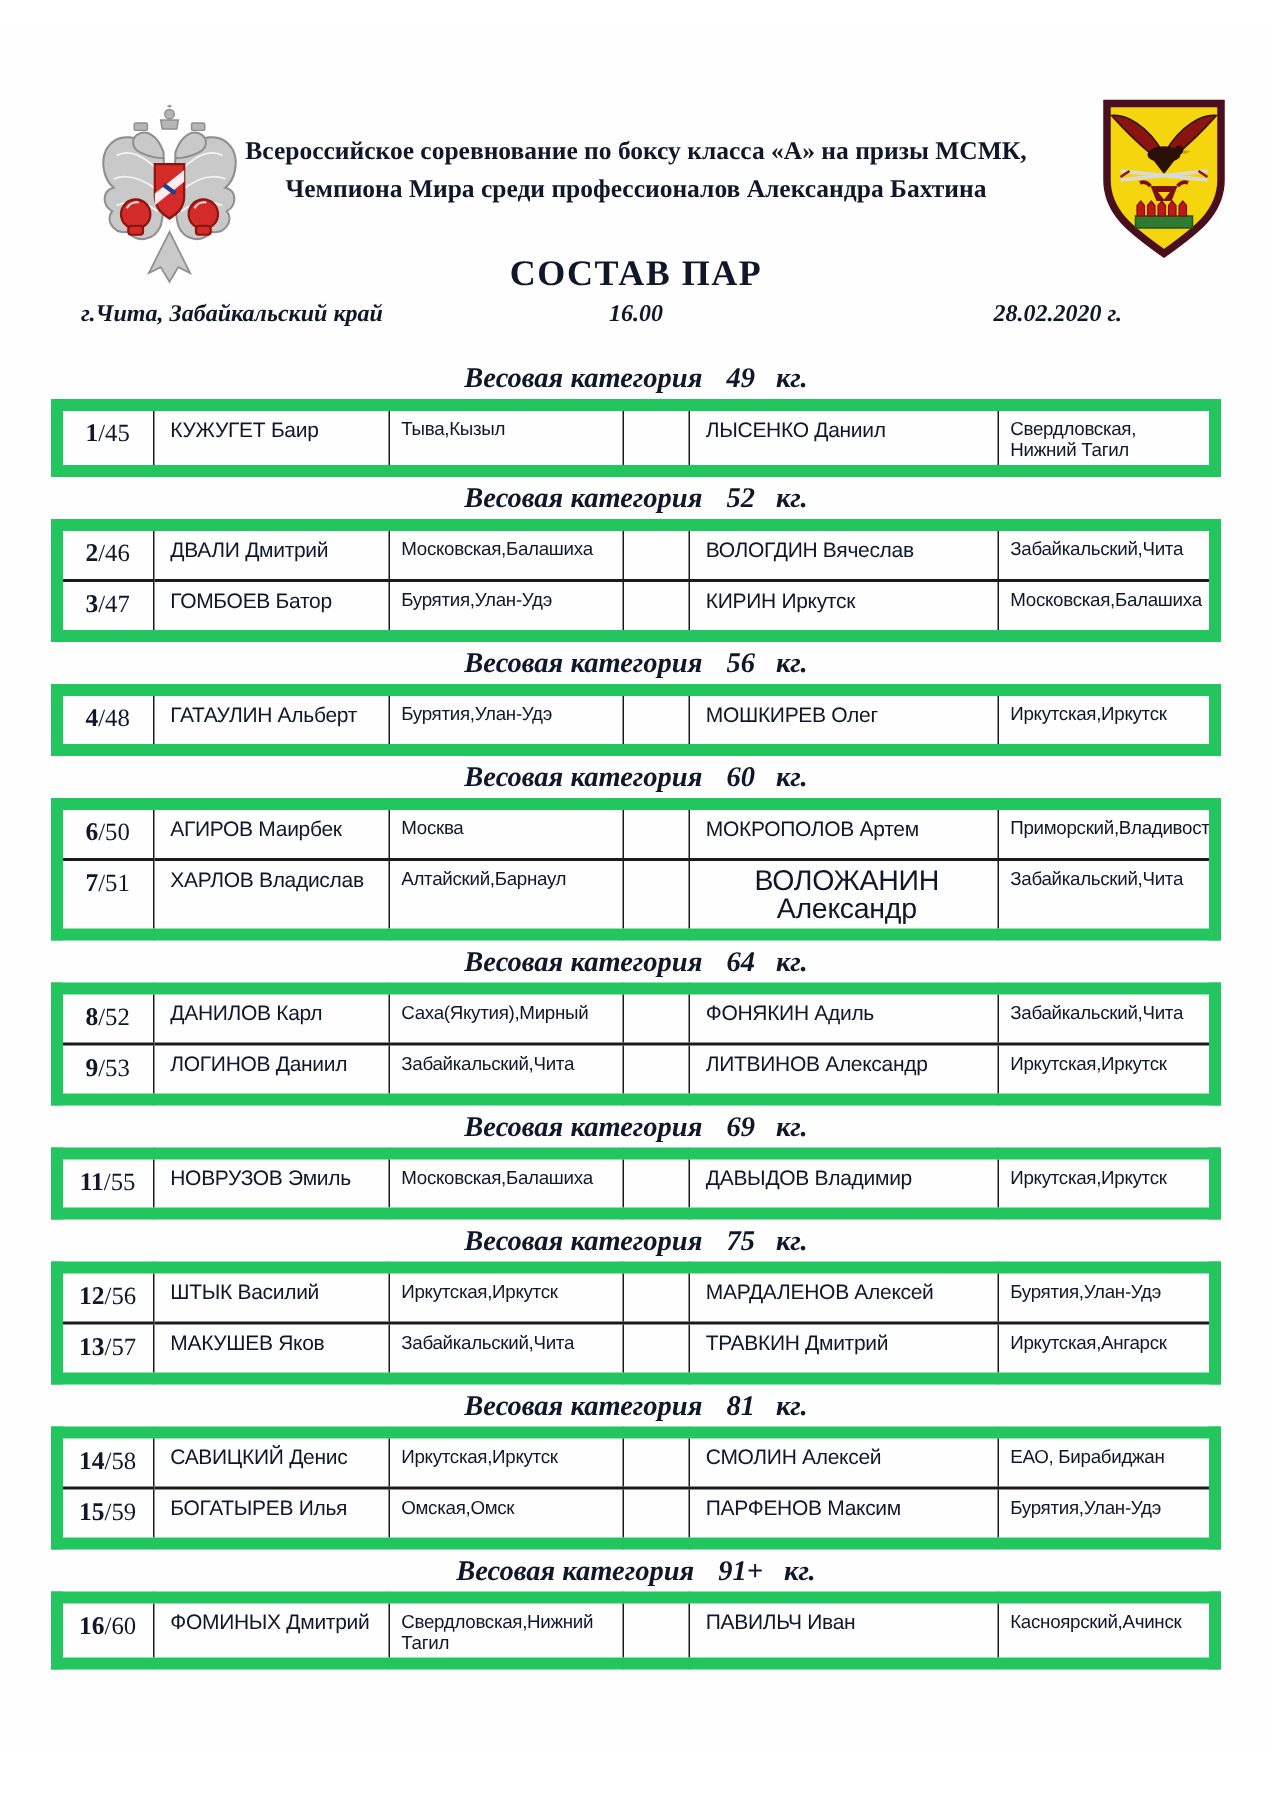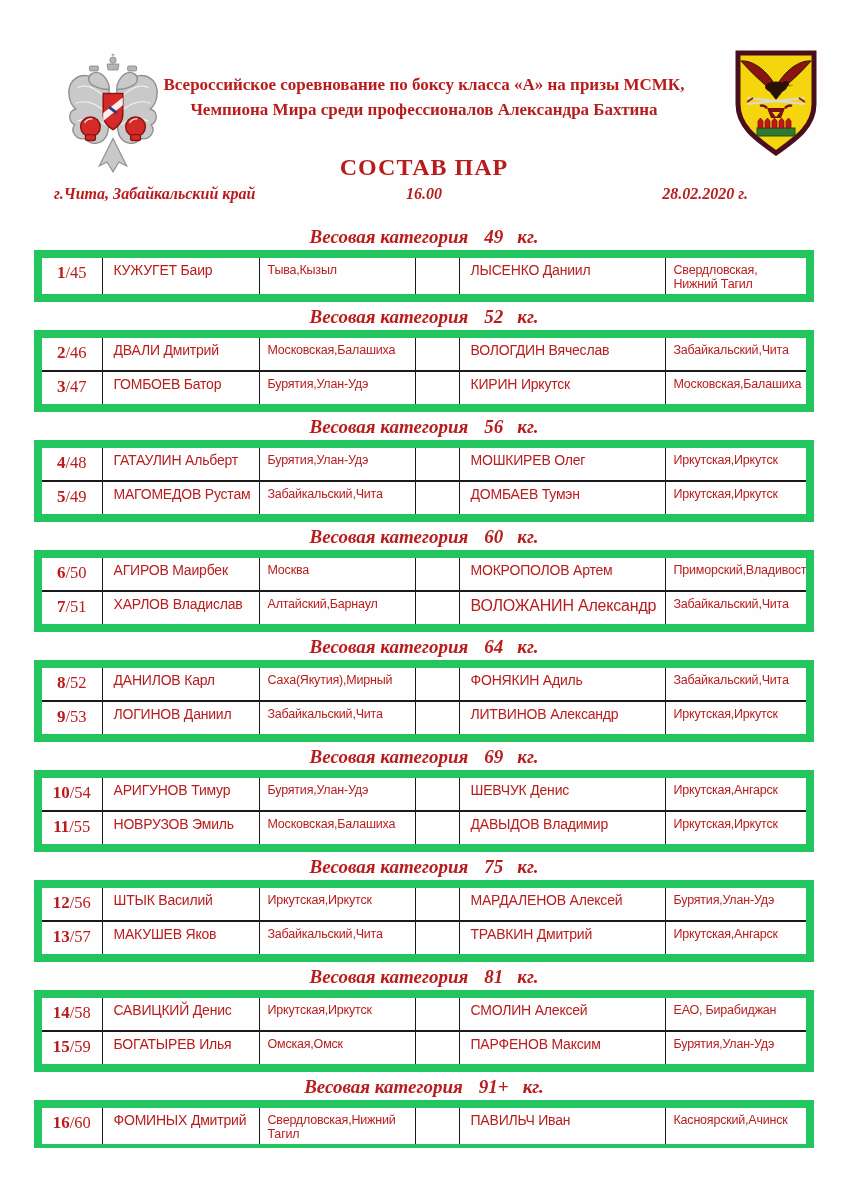--- a/index.html
+++ b/index.html
@@ -4,25 +4,25 @@
 <style>
   html, body {
     margin: 0;
     padding: 0;
     background: #ffffff;
   }
   .page {
     position: relative;
     width: 848px;
     height: 1148px;
-    margin: 0 auto;
+    margin: 16px auto;
     background: #fefefe;
     overflow: hidden;
     font-family: "Liberation Serif", serif;
-    color: #b91c1c;
+    color: #0f172a;
   }
   
   .emblem-left {
     position: absolute;
     left: 64px;
     top: 50px;
     width: 98px;
     height: 132px;
   }
   .emblem-right {
@@ -95,21 +95,21 @@
     padding-top: 5px;
   }
   td.num b { font-size: 17px; }
   td.fname {
     font-family: "Liberation Sans", sans-serif;
     font-weight: normal;
     font-size: 14px;
     padding-left: 11px;
     letter-spacing: -0.2px;
   }
-  td.fname.big { font-size: 16px; line-height: 19px; }
+  td.fname.big { font-size: 19px; line-height: 19px; text-align: center; }
   td.region {
     font-family: "Liberation Sans", sans-serif;
     font-size: 12.5px;
     padding-top: 5px;
     padding-left: 8px;
     padding-right: 2px;
     letter-spacing: -0.2px;
   }
   col.c-num    { width: 64px;  }
   col.c-rname  { width: 157px; }
@@ -303,28 +303,20 @@
           </colgroup>
           <tbody>
             <tr class="bout-row">
               <td class="num"><b>4</b>/48</td>
               <td class="fname">ГАТАУЛИН Альберт</td>
               <td class="region">Бурятия,Улан-Удэ</td>
               <td class="gap"></td>
               <td class="fname">МОШКИРЕВ Олег</td>
               <td class="region">Иркутская,Иркутск</td>
             </tr>
-            <tr class="bout-row">
-              <td class="num"><b>5</b>/49</td>
-              <td class="fname">МАГОМЕДОВ Рустам</td>
-              <td class="region">Забайкальский,Чита</td>
-              <td class="gap"></td>
-              <td class="fname">ДОМБАЕВ Тумэн</td>
-              <td class="region">Иркутская,Иркутск</td>
-            </tr>
           </tbody>
         </table>
       </div>
       <div class="section">
         <div class="section-title"><span class="p">Весовая категория</span><span class="w">60</span><span class="s">кг.</span></div>
         <table class="pairs-table">
           <colgroup>
             <col class="c-num">
             <col class="c-rname">
             <col class="c-rreg">
@@ -389,28 +381,20 @@
           <colgroup>
             <col class="c-num">
             <col class="c-rname">
             <col class="c-rreg">
             <col class="c-gap">
             <col class="c-bname">
             <col class="c-breg">
           </colgroup>
           <tbody>
             <tr class="bout-row">
-              <td class="num"><b>10</b>/54</td>
-              <td class="fname">АРИГУНОВ Тимур</td>
-              <td class="region">Бурятия,Улан-Удэ</td>
-              <td class="gap"></td>
-              <td class="fname">ШЕВЧУК Денис</td>
-              <td class="region">Иркутская,Ангарск</td>
-            </tr>
-            <tr class="bout-row">
               <td class="num"><b>11</b>/55</td>
               <td class="fname">НОВРУЗОВ Эмиль</td>
               <td class="region">Московская,Балашиха</td>
               <td class="gap"></td>
               <td class="fname">ДАВЫДОВ Владимир</td>
               <td class="region">Иркутская,Иркутск</td>
             </tr>
           </tbody>
         </table>
       </div>

